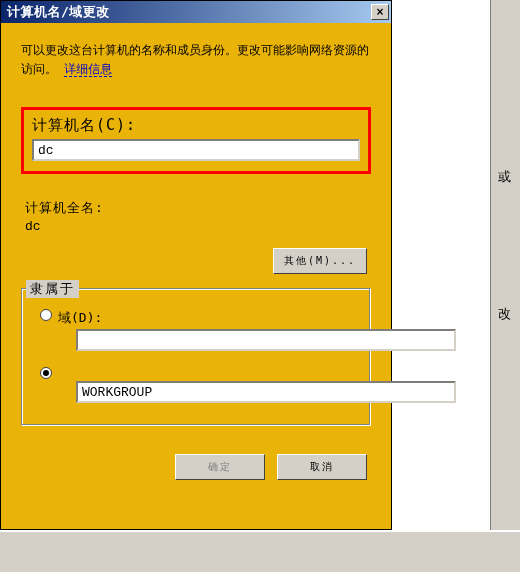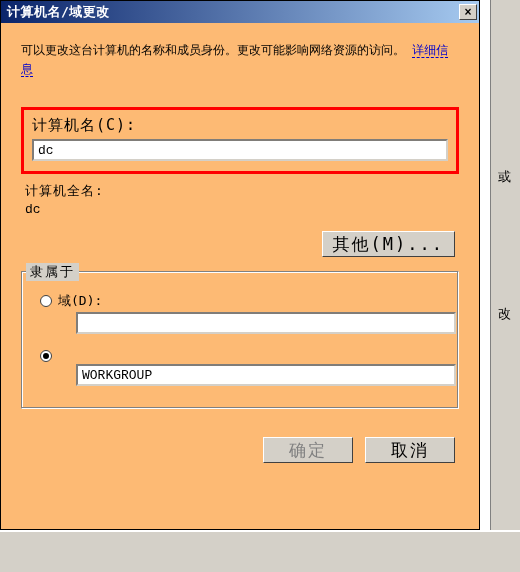--- a/index.html
+++ b/index.html
@@ -10,24 +10,24 @@
     font-family: "SimSun", "宋体", "MS Gothic", monospace, sans-serif;
     font-size: 13px;
     width: 520px;
     height: 572px;
     overflow: hidden;
     position: relative;
   }
   .window {
     position: absolute;
     left: 0; top: 0;
-    width: 480px;
+    width: 392px;
     height: 530px;
     border: 1px solid #000;
-    background: #fdba74;
+    background: #eab308;
     display: flex;
     flex-direction: column;
   }
   .titlebar {
     height: 22px;
     background: linear-gradient(to right, #0a246a, #a6caf0);
     display: flex;
     align-items: center;
     justify-content: space-between;
     padding: 0 2px 0 6px;
@@ -77,39 +77,39 @@
   .text-input {
     width: 100%;
     height: 22px;
     border: 2px inset #d4d0c8;
     background: #fff;
     padding: 1px 4px;
     font-family: "Courier New", monospace;
     font-size: 13px;
   }
   .ro-block {
-    margin-top: 6px;
+    margin-top: 23px;
     padding: 2px 4px 0 4px;
   }
   .ro-label { letter-spacing: 1px; }
   .ro-value { font-family: "Courier New", monospace; margin-top:2px; }
   .btn-row-right {
     display: flex;
     justify-content: flex-end;
     margin-top: 14px;
     padding-right: 4px;
   }
   .btn {
     min-width: 90px;
     height: 26px;
     background: #d4d0c8;
     border: 1px solid #404040;
     border-top-color: #fff;
     border-left-color: #fff;
-    font-size: 17px;
+    font-size: 10px;
     letter-spacing: 2px;
     padding: 0 10px;
     font-family: inherit;
     display: inline-flex;
     align-items: center;
     justify-content: center;
     cursor: pointer;
   }
   .btn.disabled { color: #808080; }
   .groupbox {
@@ -126,21 +126,20 @@
   .groupbox .legend {
     position: absolute;
     top: -9px;
     left: 4px;
     background: #d4d0c8;
     padding: 0 4px;
     letter-spacing: 2px;
   }
   .radio-row {
     display: flex;
-    align-items: center;
     gap: 6px;
     margin-bottom: 2px;
   }
   .radio-outer {
     width: 12px; height: 12px;
     border-radius: 50%;
     border: 1px solid #404040;
     background: #fff;
     display: inline-flex;
     align-items: center; justify-content: center;

